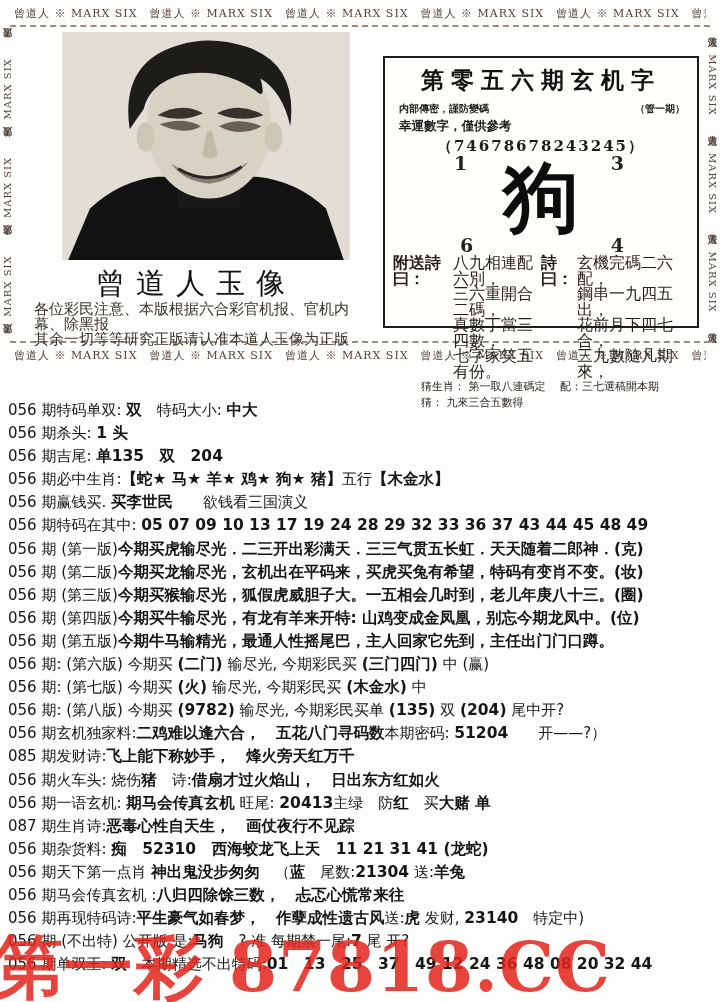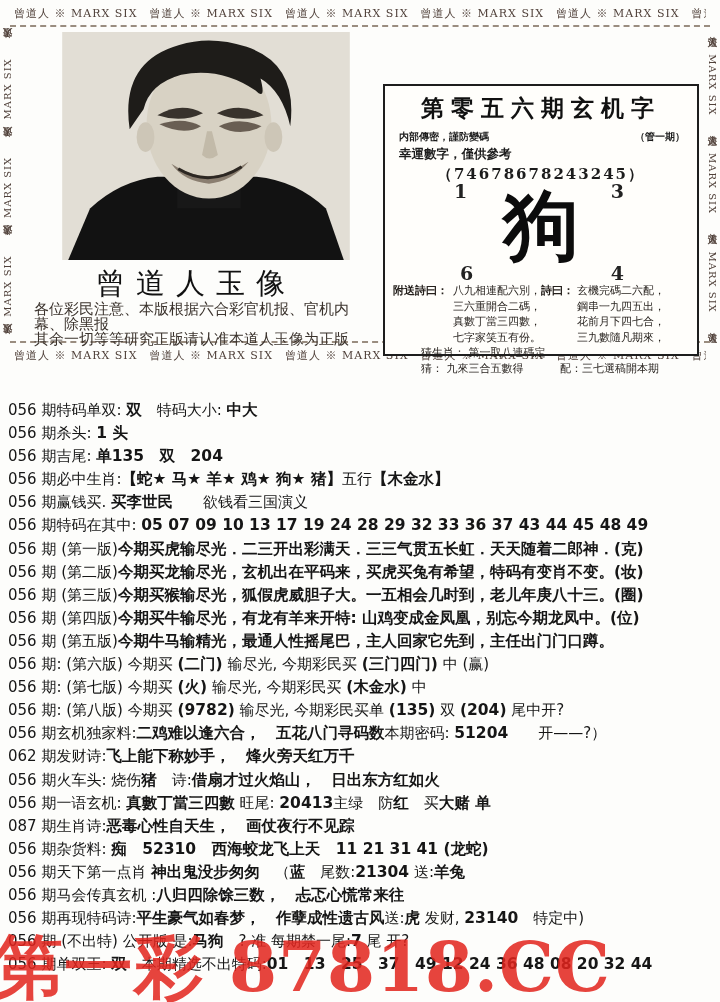--- a/index.html
+++ b/index.html
@@ -19,40 +19,40 @@
   .squig-top{top:25px;}
   .squig-bottom{top:341px;}
   
   .portrait{position:absolute;left:62px;top:32px;width:288px;height:228px;}
   .caption{position:absolute;left:36px;top:264px;width:320px;text-align:center;
            font-family:"DejaVu Serif",serif;font-size:29px;font-weight:400;letter-spacing:11px;color:#111;}
   .note{position:absolute;left:34px;top:302px;width:336px;font-size:15px;line-height:15px;
         color:#3b332d;font-family:"DejaVu Serif",serif;}
   
   .mbox{position:absolute;left:383px;top:56px;width:316px;height:272px;border:2px solid #1d1d1d;
-        font-family:"DejaVu Serif",serif;box-sizing:border-box;background:#fffefb;margin-top:28px;}
+        font-family:"DejaVu Serif",serif;box-sizing:border-box;background:#fffefb;}
   .mb-title{margin-top:7px;text-align:center;font-size:23px;font-weight:700;letter-spacing:7px;color:#111;}
   .mb-row1{display:flex;justify-content:space-between;padding:0 12px 0 14px;font-size:10px;margin-top:6px;font-weight:600;}
   .mb-row2{font-size:12.5px;padding-left:14px;margin-top:2px;font-weight:600;}
   .mb-nums{text-align:center;font-size:15px;margin-top:2px;letter-spacing:2px;font-weight:600;}
   .zwrap{position:relative;width:190px;margin:0 auto;height:92px;}
   .zchar{position:absolute;left:50%;top:46%;transform:translate(-50%,-50%);
          font-size:76px;font-weight:700;color:#0c0c0c;line-height:1;}
   .zcorner{position:absolute;font-size:19px;font-weight:700;color:#222;}
   .z-tl{left:8px;top:-4px;}  .z-tr{right:12px;top:-4px;}
   .z-bl{left:14px;bottom:-8px;} .z-br{right:12px;bottom:-8px;}
   .mb-price{text-align:right;padding-right:28px;font-size:13.5px;margin-top:14px;font-weight:700;}
-  .mb-poems{display:flex;margin-top:7px;font-size:11px;line-height:15.5px;color:#241f1b;}
+  .mb-poems{display:flex;margin-top:7px;font-size:16px;line-height:15.5px;color:#241f1b;}
   .pcol{flex:1;display:flex;}
   .plabel{flex:none;font-weight:600;}
   .pcol-l .plabel{width:60px;margin-left:8px;}
   .pcol-r .plabel{width:36px;}
   .pextra{font-size:11px;line-height:16px;color:#241f1b;}
   .pextra-l{padding-left:36px;} .pextra-r{padding-left:2px;}
-  .mb-cols{display:flex;align-items:flex-end;}
+  .mb-cols{display:flex;}
   .mb-col{flex:1;}
   
   .body-lines{position:absolute;left:8px;top:399px;right:0;}
   .bline{white-space:nowrap;height:23.1px;line-height:23.1px;font-size:15px;color:#161616;}
   .bline .sb{font-weight:700;font-size:15.5px;}
   
   .wmark{position:absolute;left:-6px;top:922px;white-space:nowrap;z-index:5;
          font-family:"DejaVu Serif",serif;font-size:69px;font-weight:700;
          letter-spacing:1px;pointer-events:none;}
 </style>
@@ -148,23 +148,23 @@
       <div class="bline"><span>056 期特码在其中: </span><span class="sb">05 07 09 10 13 17 19 24 28 29 32 33 36 37 43 44 45 48 49</span></div>
       <div class="bline"><span>056 期 (第一版)</span><span class="sb">今期买虎输尽光．二三开出彩满天．三三气贯五长虹．天天随着二郎神．(克)</span></div>
       <div class="bline"><span>056 期 (第二版)</span><span class="sb">今期买龙输尽光，玄机出在平码来，买虎买兔有希望，特码有变肖不变。(妆)</span></div>
       <div class="bline"><span>056 期 (第三版)</span><span class="sb">今期买猴输尽光，狐假虎威胆子大。一五相会几时到，老儿年庚八十三。(圈)</span></div>
       <div class="bline"><span>056 期 (第四版)</span><span class="sb">今期买牛输尽光，有龙有羊来开特: 山鸡变成金凤凰，别忘今期龙凤中。(位)</span></div>
       <div class="bline"><span>056 期 (第五版)</span><span class="sb">今期牛马输精光，最通人性摇尾巴，主人回家它先到，主任出门门口蹲。</span></div>
       <div class="bline"><span>056 期: (第六版) 今期买 </span><span class="sb">(二门)</span><span> 输尽光, 今期彩民买 </span><span class="sb">(三门四门)</span><span> 中 (赢)</span></div>
       <div class="bline"><span>056 期: (第七版) 今期买 </span><span class="sb">(火)</span><span> 输尽光, 今期彩民买 </span><span class="sb">(木金水)</span><span> 中</span></div>
       <div class="bline"><span>056 期: (第八版) 今期买 </span><span class="sb">(9782)</span><span> 输尽光, 今期彩民买单 </span><span class="sb">(135)</span><span> 双 </span><span class="sb">(204)</span><span> 尾中开?</span></div>
       <div class="bline"><span>056 期玄机独家料:</span><span class="sb">二鸡难以逢六合，　五花八门寻码数</span><span>本期密码: </span><span class="sb">51204</span><span>　　开——?）</span></div>
-      <div class="bline"><span>062 期发财诗:</span><span class="sb">飞上能下称妙手，　烽火旁天红万千</span></div>
+      <div class="bline"><span>085 期发财诗:</span><span class="sb">飞上能下称妙手，　烽火旁天红万千</span></div>
       <div class="bline"><span>056 期火车头: 烧伤</span><span class="sb">猪</span><span>　诗:</span><span class="sb">借扇才过火焰山，　日出东方红如火</span></div>
-      <div class="bline"><span>056 期一语玄机: </span><span class="sb">真數丁當三四數</span><span> 旺尾: </span><span class="sb">20413</span><span>主绿　防</span><span class="sb">红</span><span>　买</span><span class="sb">大赌 单</span></div>
+      <div class="bline"><span>056 期一语玄机: </span><span class="sb">期马会传真玄机</span><span> 旺尾: </span><span class="sb">20413</span><span>主绿　防</span><span class="sb">红</span><span>　买</span><span class="sb">大赌 单</span></div>
       <div class="bline"><span>087 期生肖诗:</span><span class="sb">恶毒心性自天生，　画仗夜行不见踪</span></div>
       <div class="bline"><span>056 期杂货料: </span><span class="sb">痴　52310　西海蛟龙飞上天　11 21 31 41 (龙蛇)</span></div>
       <div class="bline"><span>056 期天下第一点肖 </span><span class="sb">神出鬼没步匆匆</span><span>　（</span><span class="sb">蓝</span><span>　尾数:</span><span class="sb">21304</span><span> 送:</span><span class="sb">羊兔</span></div>
       <div class="bline"><span>056 期马会传真玄机 :</span><span class="sb">八归四除馀三数，　忐忑心慌常来往</span></div>
       <div class="bline"><span>056 期再现特码诗:</span><span class="sb">平生豪气如春梦，　作孽成性遗古风</span><span>送:</span><span class="sb">虎</span><span> 发财, </span><span class="sb">23140</span><span>　特定中)</span></div>
       <div class="bline"><span>056 期 (不出特) 公开版 是:</span><span class="sb">马狗</span><span>　? 准 每期禁一尾:</span><span class="sb">7</span><span> 尾 开?</span></div>
       <div class="bline"><span>056 期单双王: </span><span class="sb">双</span><span>　本期精选不出特码:</span><span class="sb">01　13　25　37　49 12 24 36 48 08 20 32 44</span></div>
     </div>
 
   <div class="wmark" style="color: rgb(227, 36, 29); opacity: 0.85;">第一彩 87818.CC</div>

